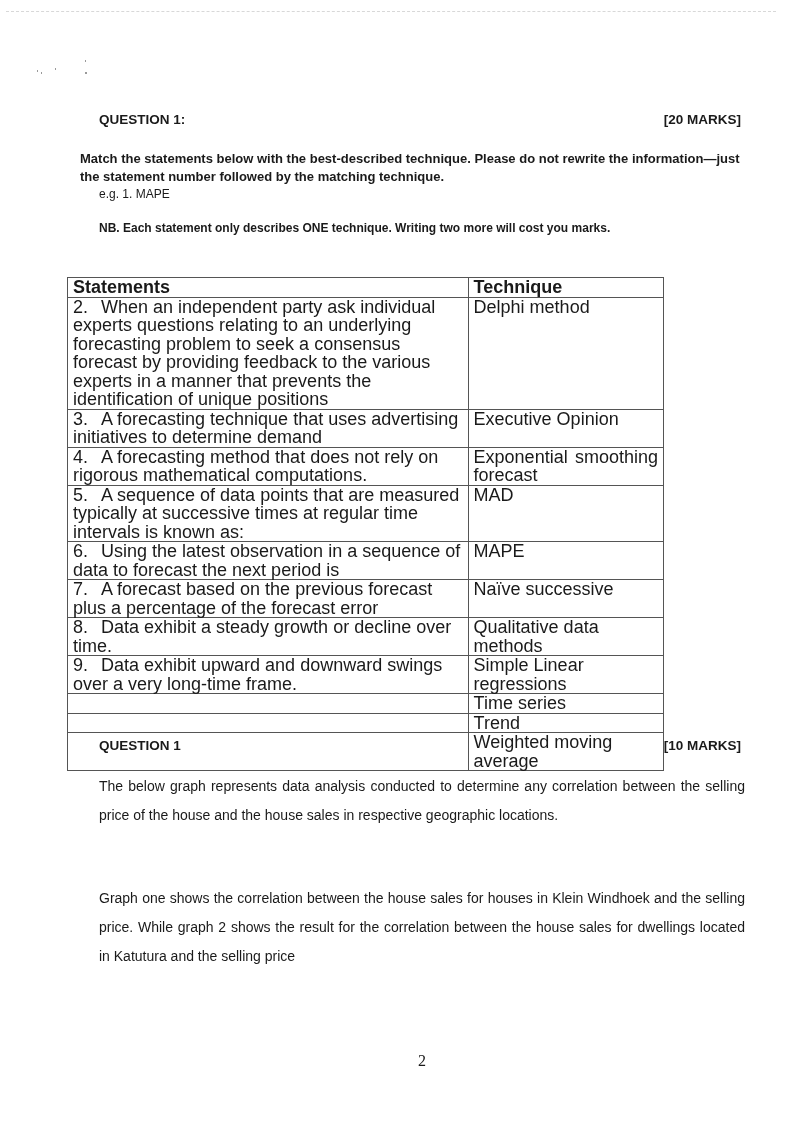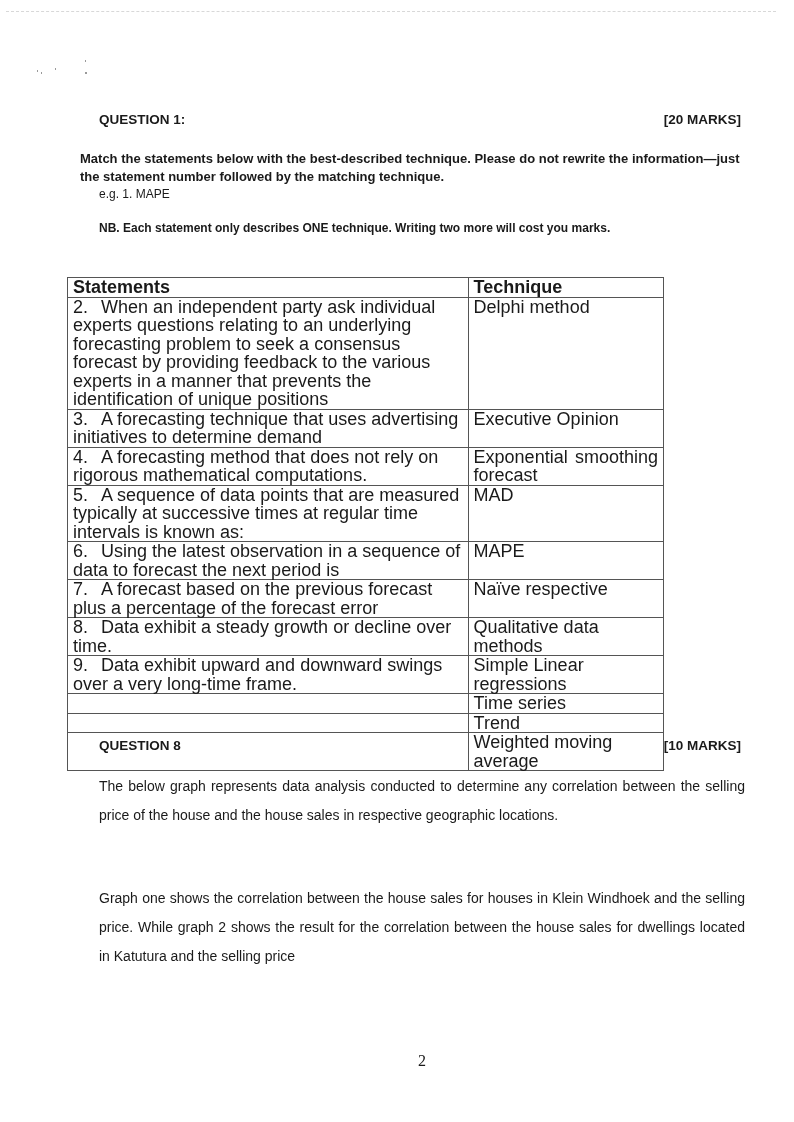--- a/index.html
+++ b/index.html
@@ -102,21 +102,21 @@
   <tr>
     <td class="stmt"><span class="num">5.</span><span>A sequence of data points that are measured typically at successive times at regular time intervals is known as:</span></td>
     <td class="tech">MAD</td>
   </tr>
   <tr>
     <td class="stmt"><span class="num">6.</span><span>Using the latest observation in a sequence of data to forecast the next period is</span></td>
     <td class="tech">MAPE</td>
   </tr>
   <tr>
     <td class="stmt"><span class="num">7.</span><span>A forecast based on the previous forecast plus a percentage of the forecast error</span></td>
-    <td class="tech">Naïve respective</td>
+    <td class="tech">Naïve successive</td>
   </tr>
   <tr>
     <td class="stmt"><span class="num">8.</span><span>Data exhibit a steady growth or decline over time.</span></td>
     <td class="tech">Qualitative data methods</td>
   </tr>
   <tr>
     <td class="stmt"><span class="num">9.</span><span>Data exhibit upward and downward swings over a very long-time frame.</span></td>
     <td class="tech">Simple Linear regressions</td>
   </tr>
   <tr>
@@ -128,20 +128,20 @@
     <td class="tech">Trend</td>
   </tr>
   <tr>
     <td class="stmt"></td>
     <td class="tech">Weighted moving average</td>
   </tr>
 </tbody>
   </table>
 
 <div class="q-head q2-head">
-  <span>QUESTION 8</span>
+  <span>QUESTION 1</span>
   <span>[10 MARKS]</span>
 </div>
 
 <div class="para para1">The below graph represents data analysis conducted to determine any correlation between the selling price of the house and the house sales in respective geographic locations.</div>
 <div class="para para2">Graph one shows the correlation between the house sales for houses in Klein Windhoek and the selling price. While graph 2 shows the result for the correlation between the house sales for dwellings located in Katutura and the selling price</div>
 
 <div class="page-num">2</div>
 
 </body></html>

